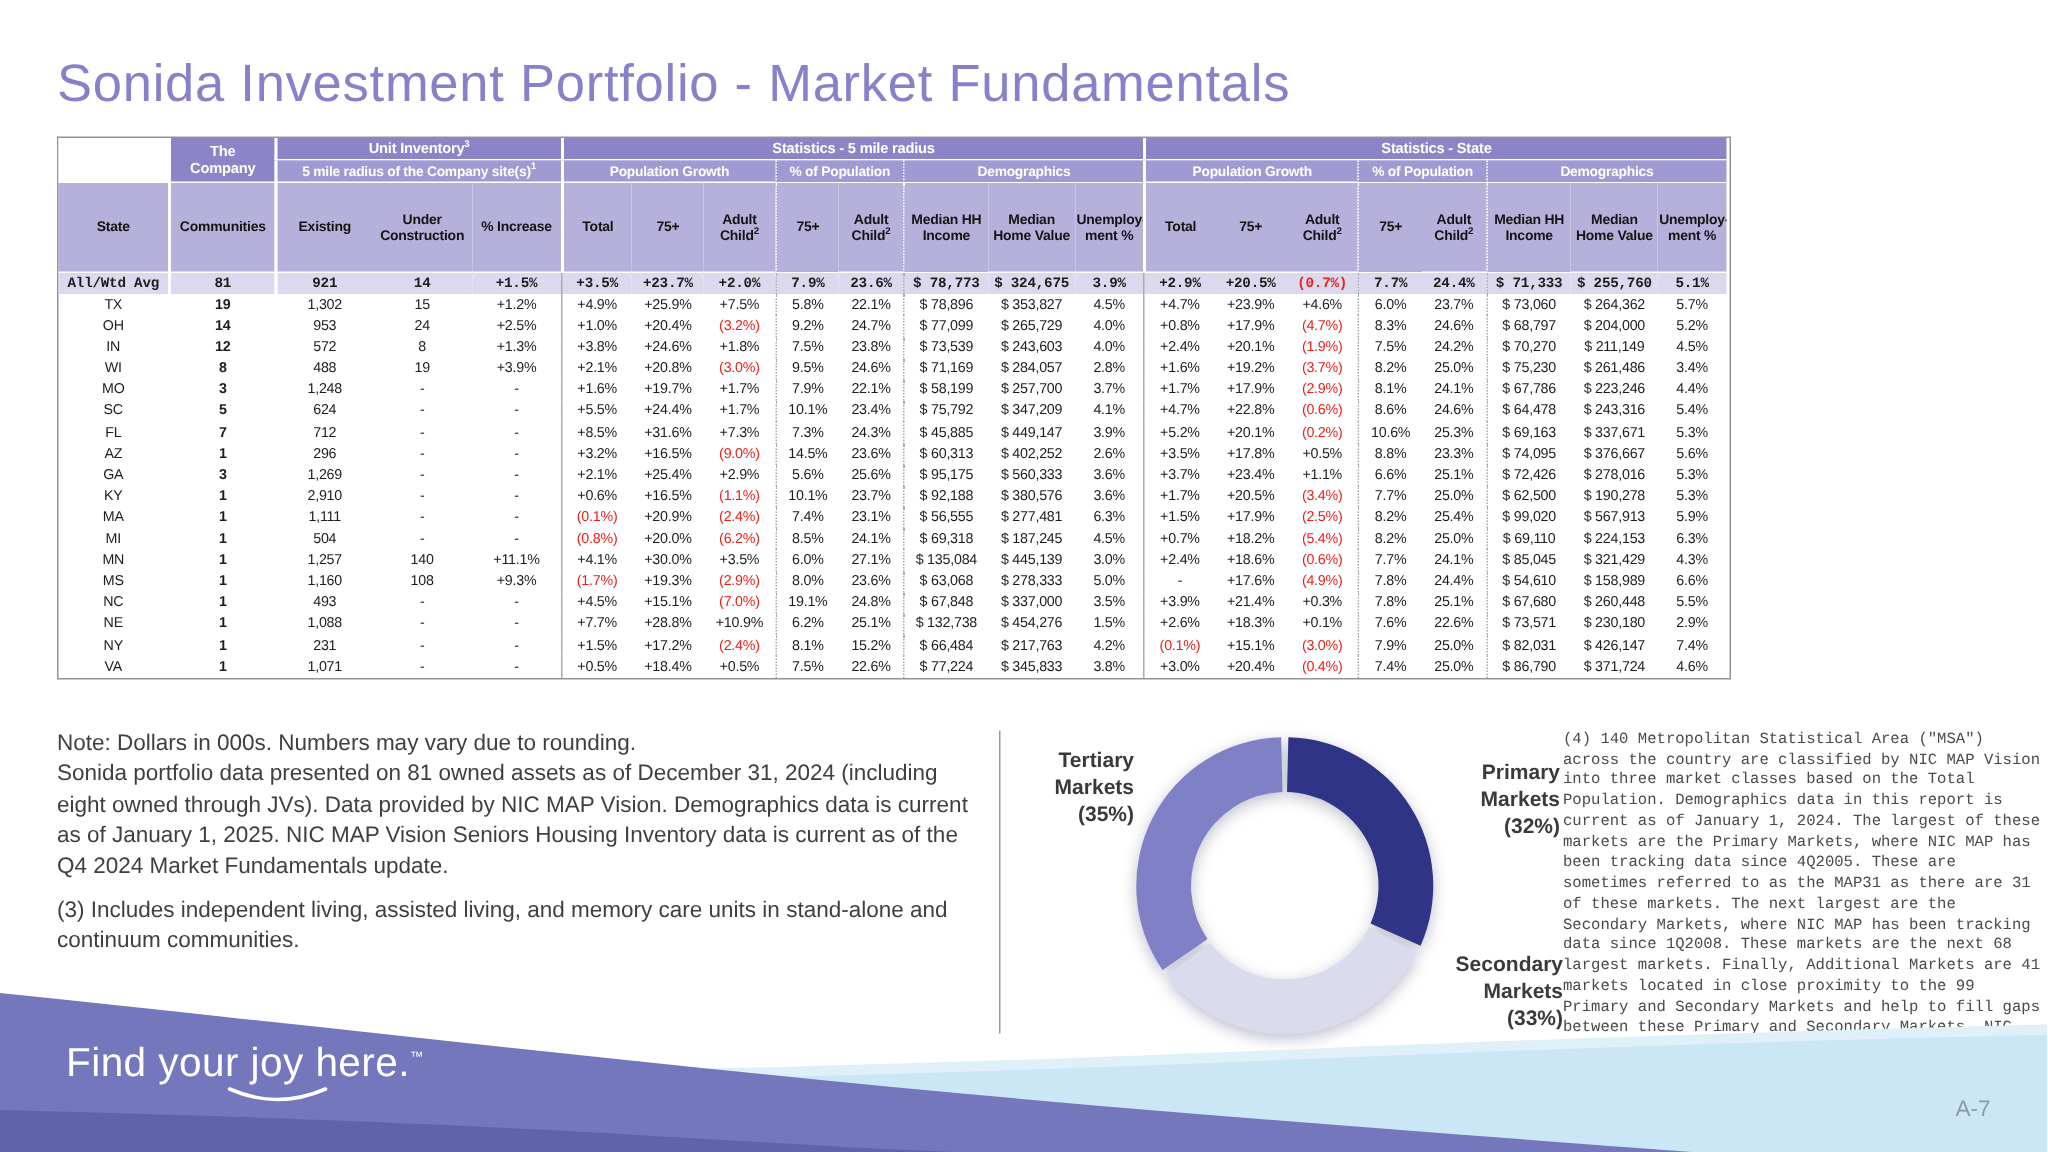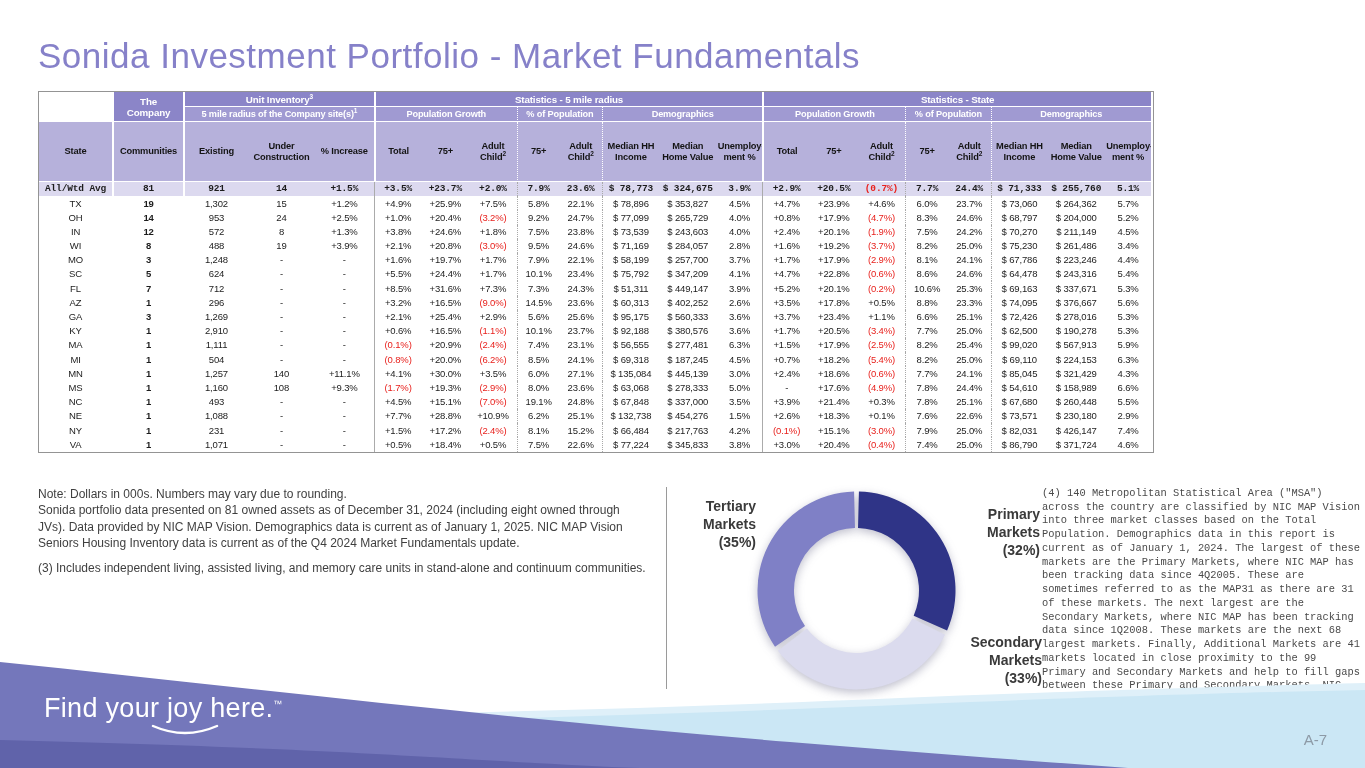--- a/index.html
+++ b/index.html
@@ -22,21 +22,21 @@
   tbody td{height:14.2px;font-size:9.5px;color:#1c1c1c;line-height:1;}
   tr.avg td{background:#dcd9ef;font-weight:bold;font-family:Liberation Mono, monospace;}
   td.b{font-weight:bold;}
   .neg{color:#e8211d;}
   
   th.sw,td.sw{border-left:2px solid #fff;}
   th.sg{border-left:2px solid #fff;}  td.sg{border-left:1px solid #ababab;}
   th.sd{border-left:1px dotted #fff;} td.sd{border-left:1px dotted #a9a9a9;}
 
   
-  .notes{position:absolute;left:38px;top:486px;width:612px;color:#3f3f3f;font-size:12px;line-height:1.36;}
+  .notes{position:absolute;left:38px;top:486px;width:612px;color:#3f3f3f;font-size:15px;line-height:1.36;}
   .notes .para{margin:0;}
   .notes .fns{margin-top:9px;}
   .divider{position:absolute;left:666px;top:487px;width:1px;height:202px;background:#9a9a9a;}
 
   
   .chart{position:absolute;left:672px;top:482px;width:362px;height:218px;}
   .donut{position:absolute;left:84px;top:8px;width:201px;height:201px;
          filter:drop-shadow(0px 3px 5px rgba(70,70,110,0.35));}
   .lbl{position:absolute;font-weight:bold;font-size:14px;color:#3a3a3a;text-align:right;line-height:1.28;}
   .lbl-tertiary{left:-4px;top:16px;width:88px;}
@@ -295,21 +295,21 @@
             <td>FL</td>
             <td class="sw b">7</td>
             <td class="sw">712</td>
             <td>-</td>
             <td>-</td>
             <td class="sg">+8.5%</td>
             <td>+31.6%</td>
             <td>+7.3%</td>
             <td class="sd">7.3%</td>
             <td>24.3%</td>
-            <td class="sd">$ 51,311</td>
+            <td class="sd">$ 45,885</td>
             <td>$ 449,147</td>
             <td>3.9%</td>
             <td class="sg">+5.2%</td>
             <td>+20.1%</td>
             <td class="neg">(0.2%)</td>
             <td class="sd">10.6%</td>
             <td>25.3%</td>
             <td class="sd">$ 69,163</td>
             <td>$ 337,671</td>
             <td>5.3%</td>

